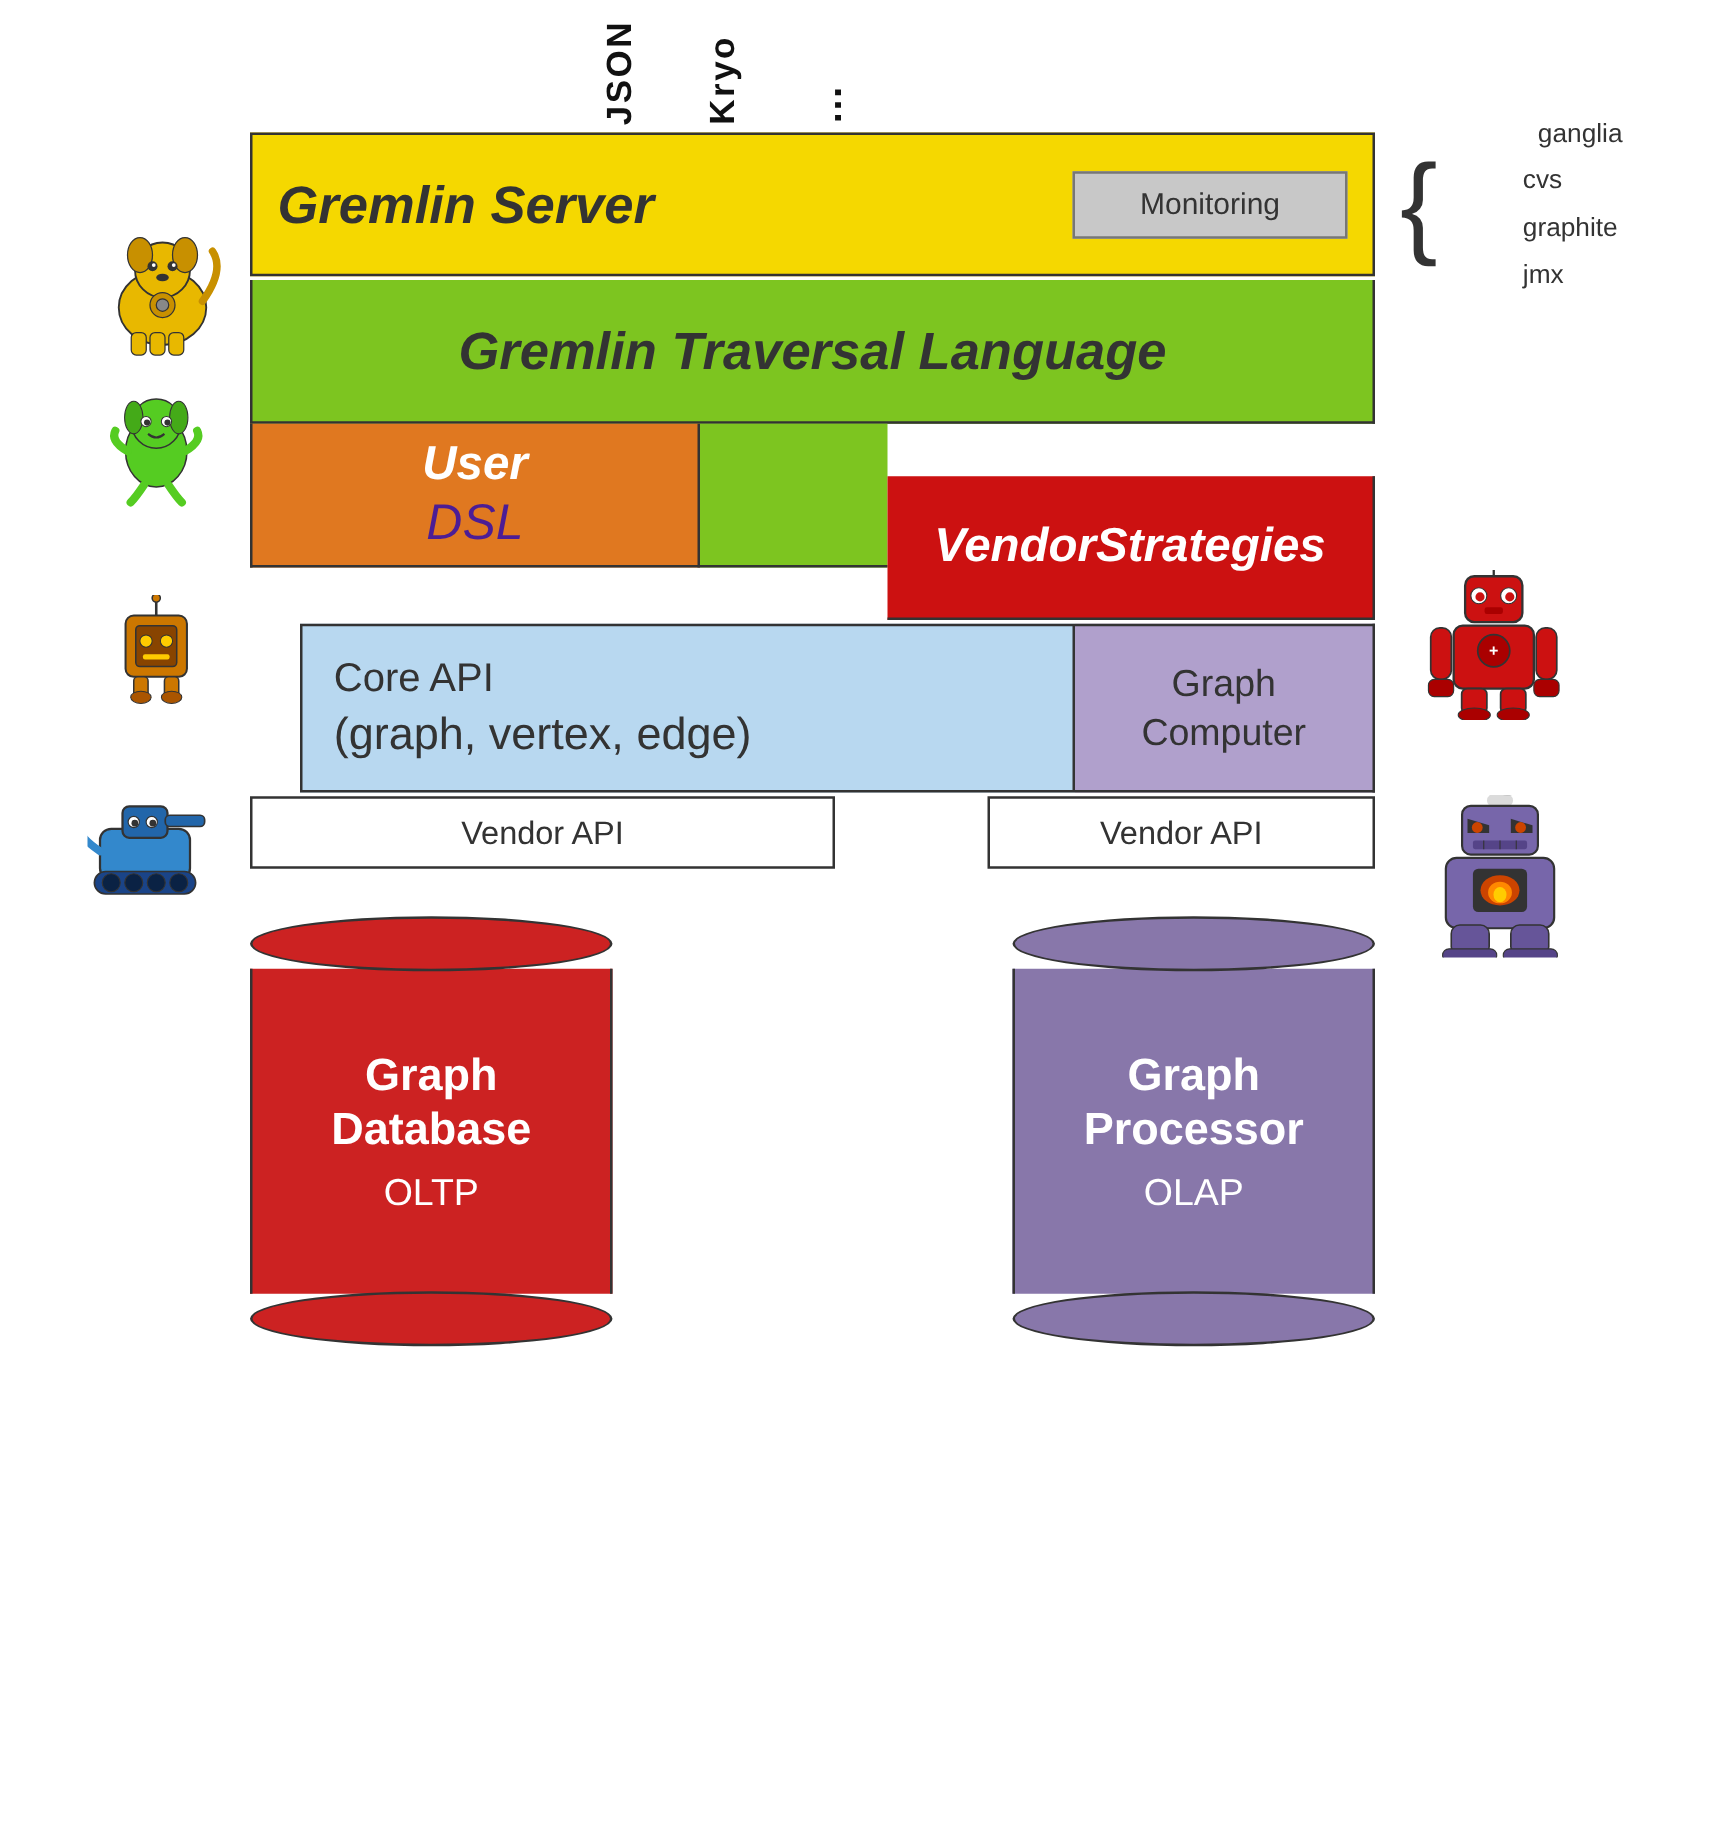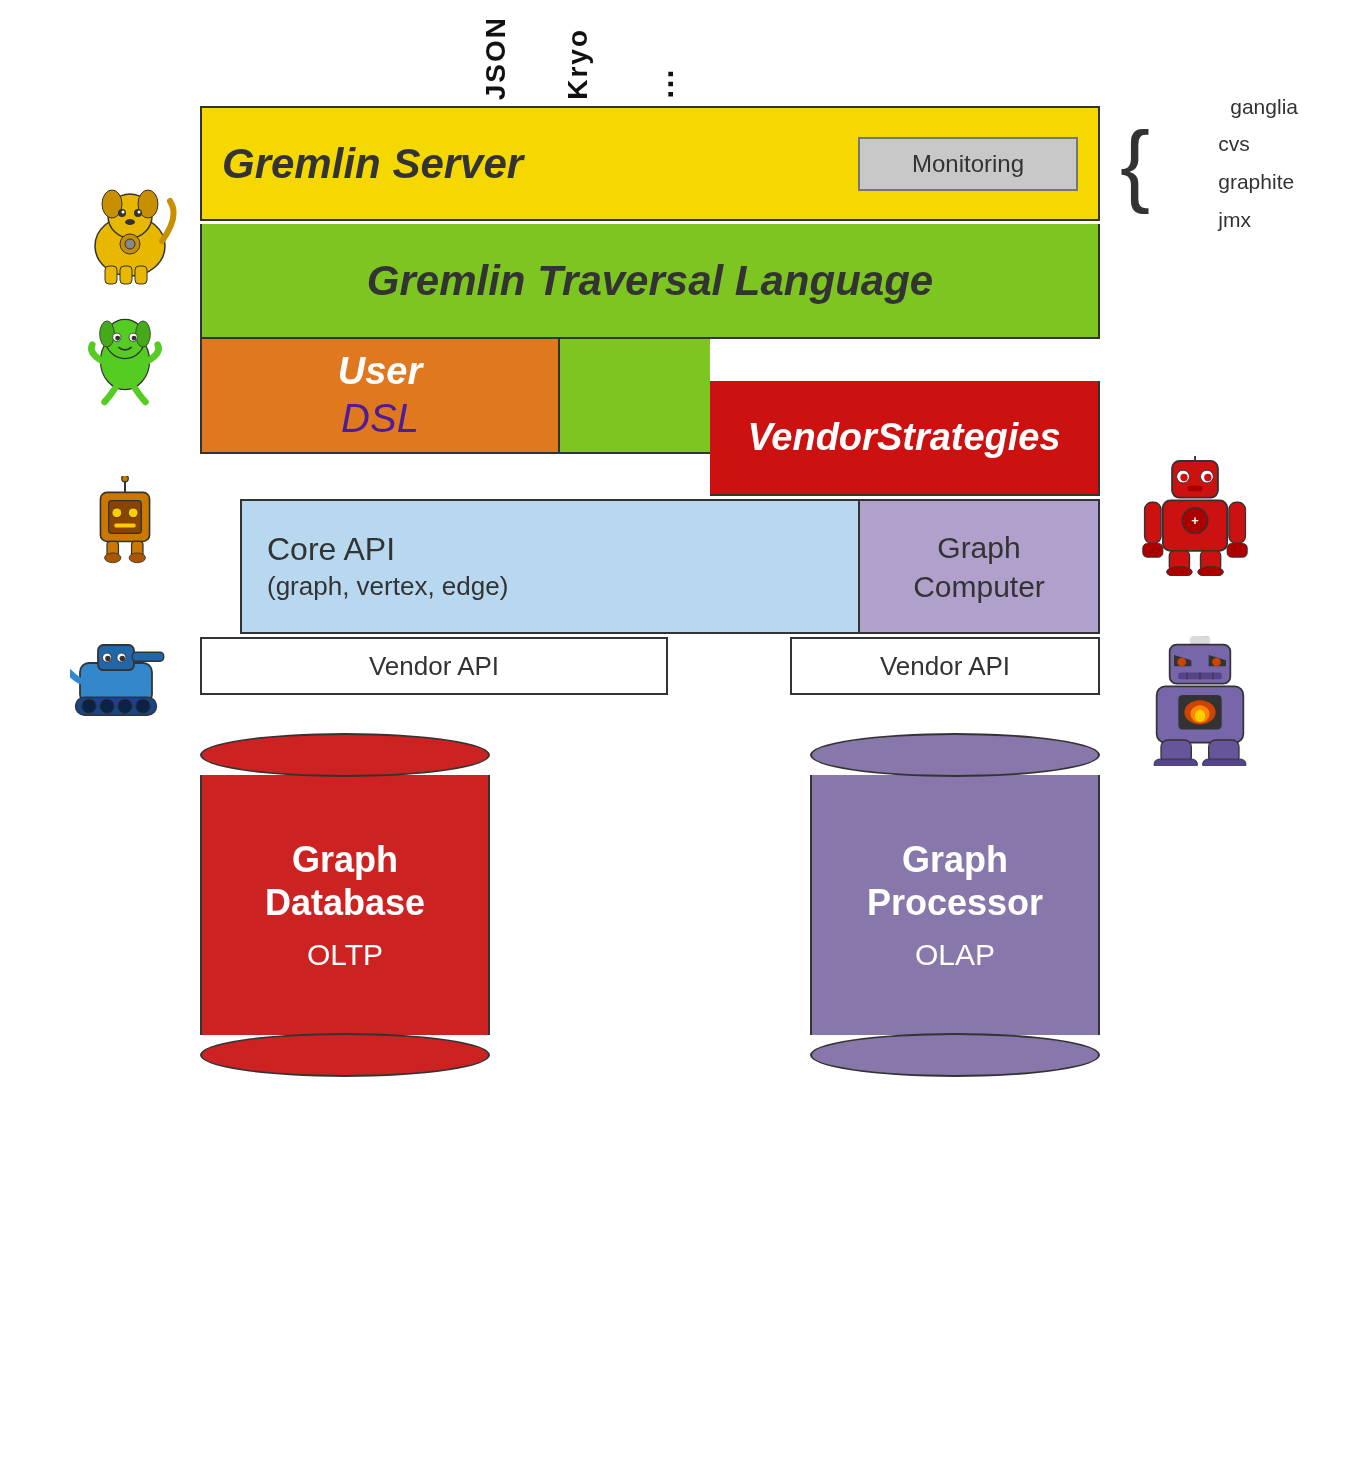--- a/index.html
+++ b/index.html
@@ -280,21 +280,21 @@
       <div style="background:#7dc520; border-bottom:2px solid #333; width:150px; height:115px;"></div>
       <div style="background:#cc1111; border:2px solid #333; border-top:none; border-left:none; flex:1; height:115px; display:flex; flex-direction:row; align-items:center; justify-content:center;margin-top:42px;">
         <span style="font-size:38px; font-weight:bold; color:white; font-style:italic; line-height:1.2;">Vendor</span>
         <span style="font-size:38px; font-weight:bold; color:white; font-style:italic; line-height:1.2;">Strategies</span>
       </div>
     </div>
 
     <div style="display:flex; margin-bottom:3px;padding-left:40px;">
       <div style="background:#b8d8f0; border:2px solid #333; flex:1; height:135px; display:flex; flex-direction:column; align-items:flex-start; justify-content:center; padding:15px 25px;">
         <span style="font-size:32px; color:#333; line-height:1.3;">Core API</span>
-        <span style="font-size:26px; color:#333; line-height:1.3;">(graph, vertex, edge)</span>
+        <span style="font-size:36px; color:#333; line-height:1.3;">(graph, vertex, edge)</span>
       </div>
       <div style="background:#b0a0cc; border:2px solid #333; border-left:none; width:240px; height:135px; display:flex; flex-direction:column; align-items:center; justify-content:center;">
         <span style="font-size:30px; color:#333; line-height:1.3; text-align:center;">Graph</span>
         <span style="font-size:30px; color:#333; line-height:1.3; text-align:center;">Computer</span>
       </div>
     </div>
 
     <div style="display:flex; gap:22px; margin-bottom:38px;">
       <div style="border:2px solid #333; background:white; width:468px; height:58px; display:flex; align-items:center; justify-content:center;">
         <span style="font-size:26px; color:#333;">Vendor API</span>

